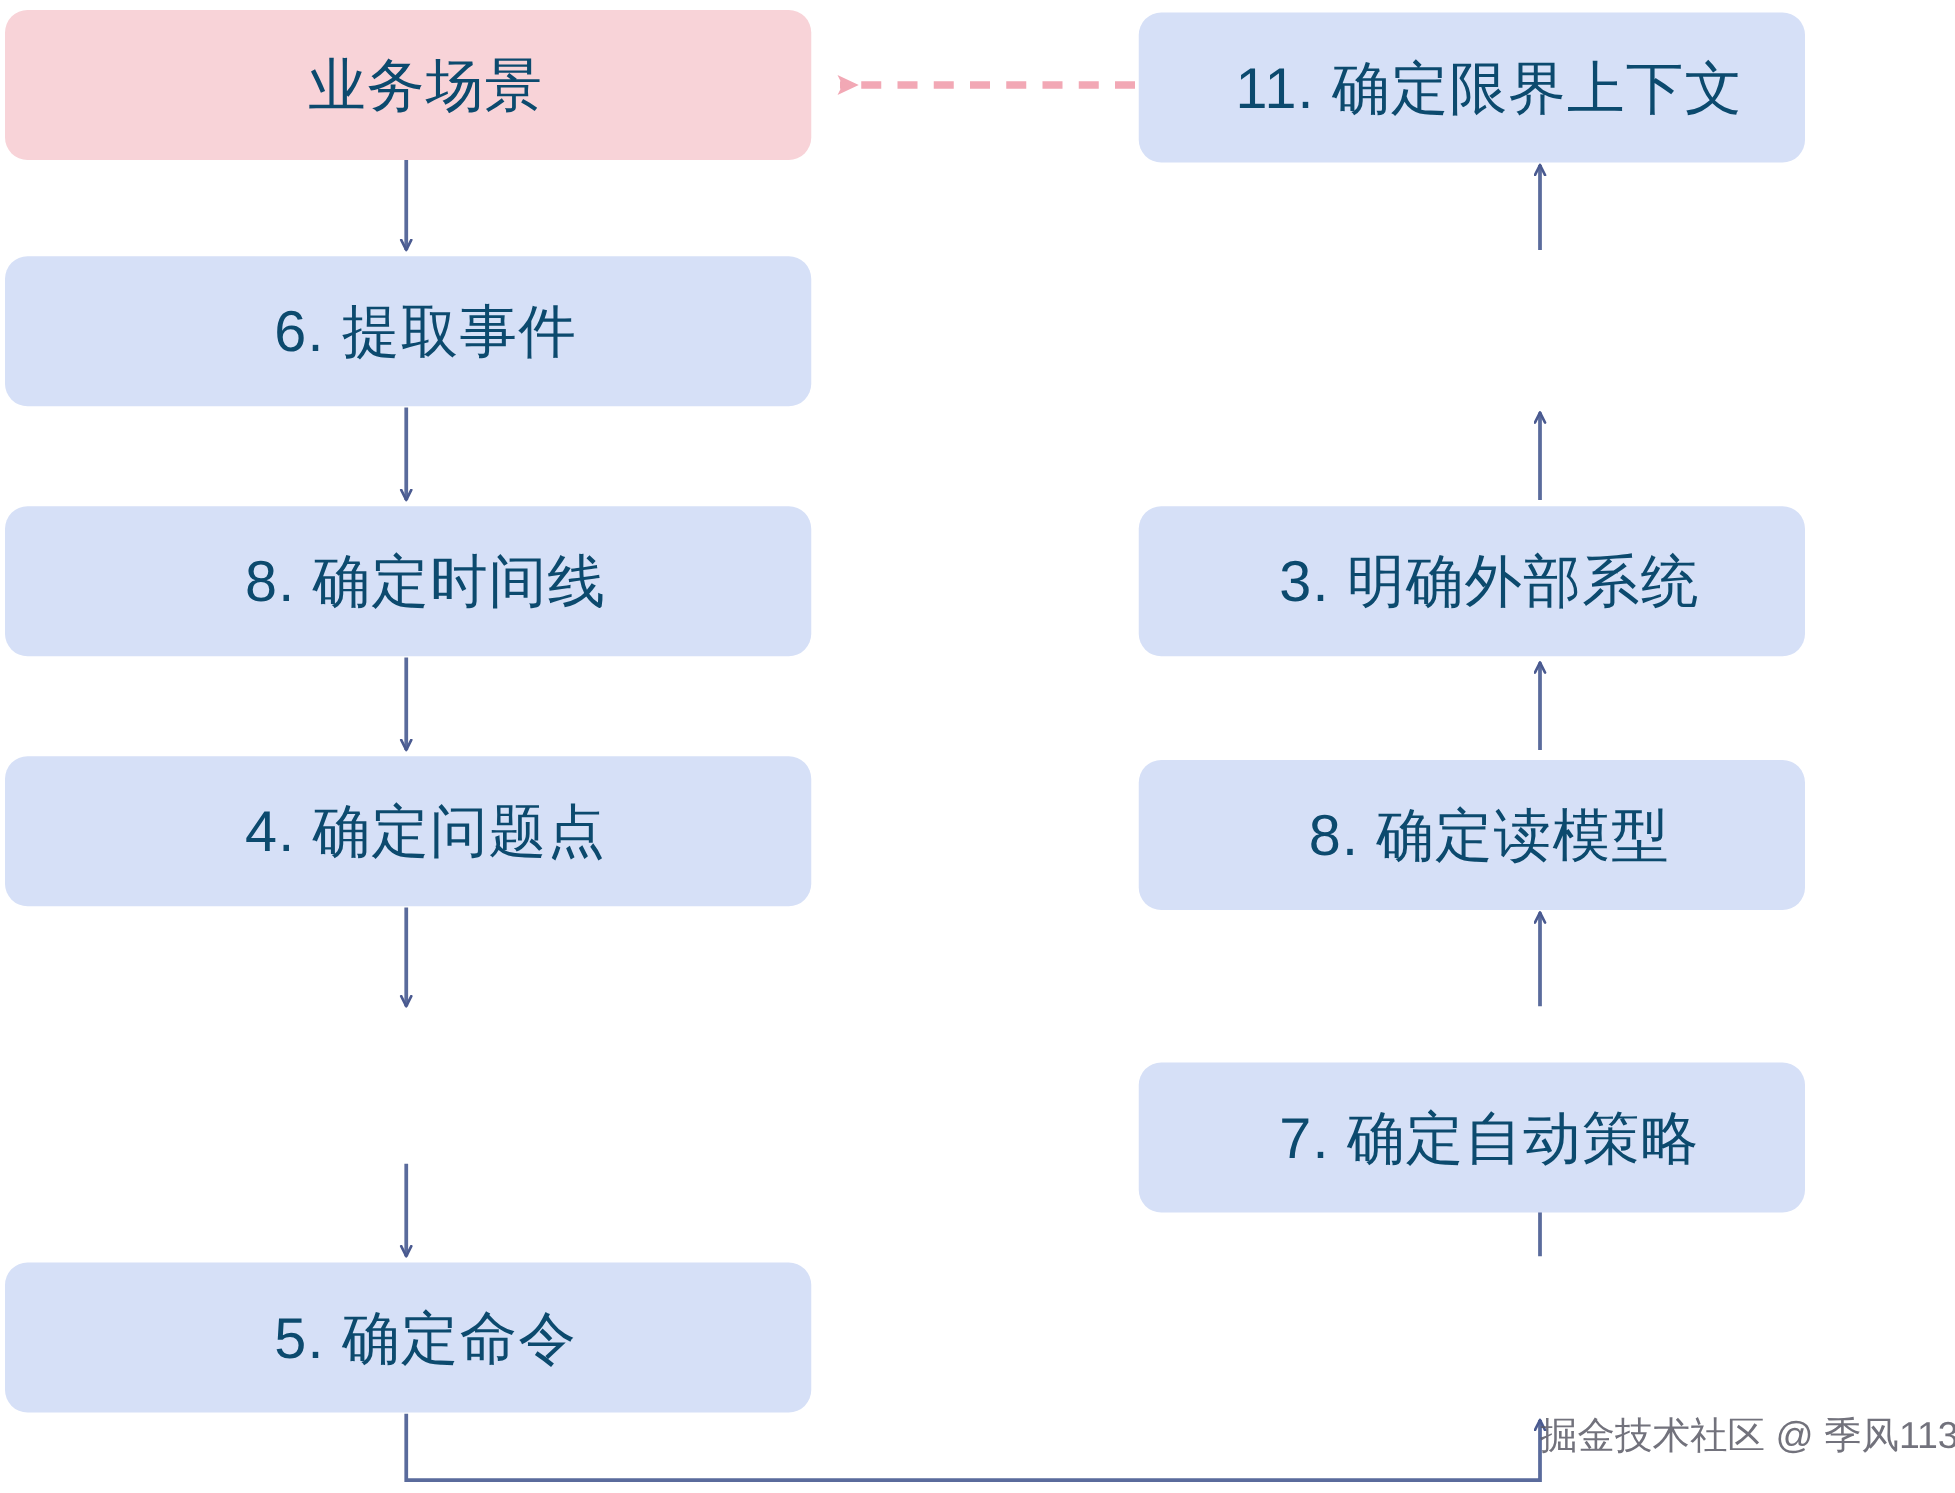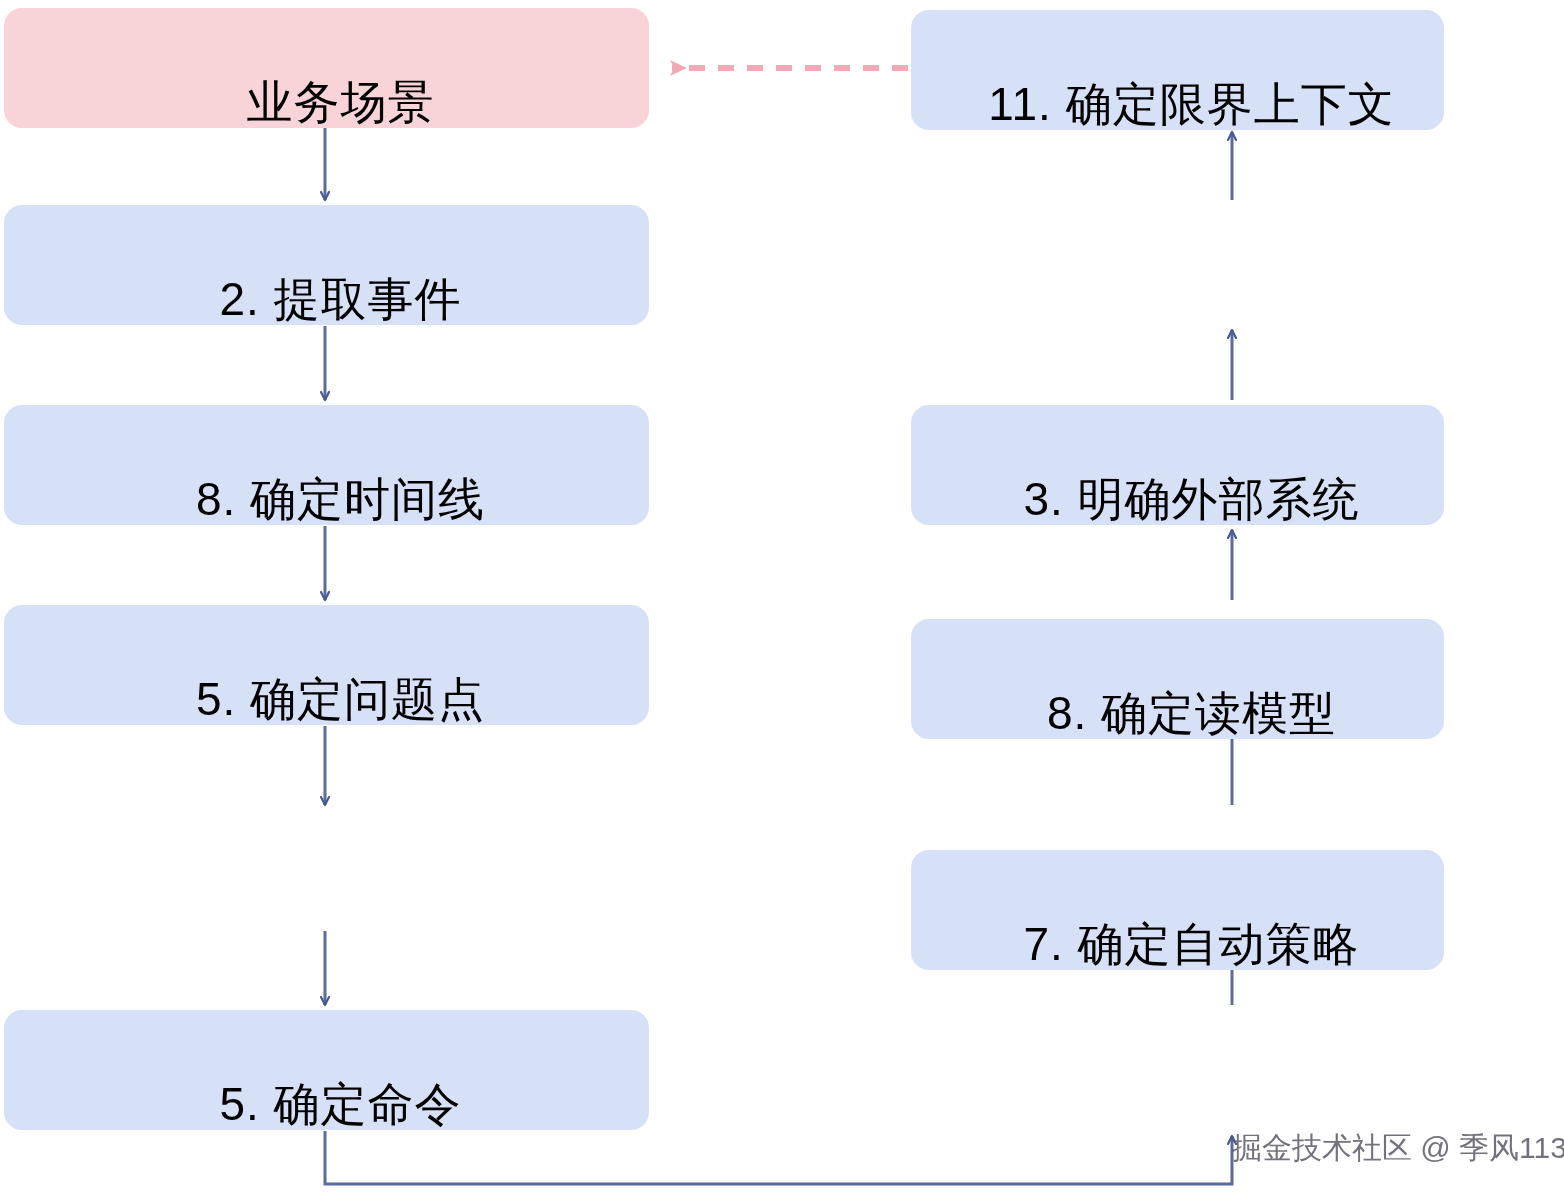--- a/index.html
+++ b/index.html
@@ -14,24 +14,24 @@
     position: relative;
     width: 1564px;
     height: 1194px;
     background: #ffffff;
     overflow: hidden;
   }
   .node {
     position: absolute;
     border-radius: 18px;
     display: flex;
-    align-items: flex-end;
+    align-items: center;
     justify-content: center;
     box-sizing: border-box;
-    color: #000000;
+    color: #0c4a6e;
     font-size: 46px;
     line-height: 1.1;
     letter-spacing: 1px;
     white-space: nowrap;
     user-select: none;
     padding-left: 28px;
   }
   .node.blue  { background: #d6e0f7; }
   .node.pink  { background: #f8d3d8; }
 
@@ -97,46 +97,46 @@
     <line x1="1232" y1="200" x2="1232" y2="132" stroke="#5a6b9c" stroke-width="3" marker-end="url(#arrowBlue)"></line>
 
     <line x1="908" y1="68" x2="672" y2="68" stroke="#f2a8b5" stroke-width="6" stroke-dasharray="16 13" stroke-linecap="butt" marker-end="url(#arrowPink)"></line>
   </svg>
 
   <div class="node pink col-left h120" style="top:8px;">
     <span>业务场景</span>
   </div>
 
   <div class="node blue col-left h120" style="top:205px;">
-    <span>2. 提取事件</span>
+    <span>6. 提取事件</span>
   </div>
 
   <div class="node blue col-left h120" style="top:405px;">
     <span>8. 确定时间线</span>
   </div>
 
   <div class="node blue col-left h120" style="top:605px;">
-    <span>5. 确定问题点</span>
+    <span>4. 确定问题点</span>
   </div>
 
 
   <div class="node blue col-left h120" style="top:1010px;">
     <span>5. 确定命令</span>
   </div>
 
   <div class="node blue col-right h120" style="top:10px;">
     <span>11. 确定限界上下文</span>
   </div>
 
 
   <div class="node blue col-right h120" style="top:405px;">
     <span>3. 明确外部系统</span>
   </div>
 
-  <div class="node blue col-right h120" style="top:608px;margin-top:11px;">
+  <div class="node blue col-right h120" style="top:608px;">
     <span>8. 确定读模型</span>
   </div>
 
   <div class="node blue col-right h120" style="top:850px;">
     <span>7. 确定自动策略</span>
   </div>
 
 
   <div class="watermark">掘金技术社区 @ 季风1132</div>
 

